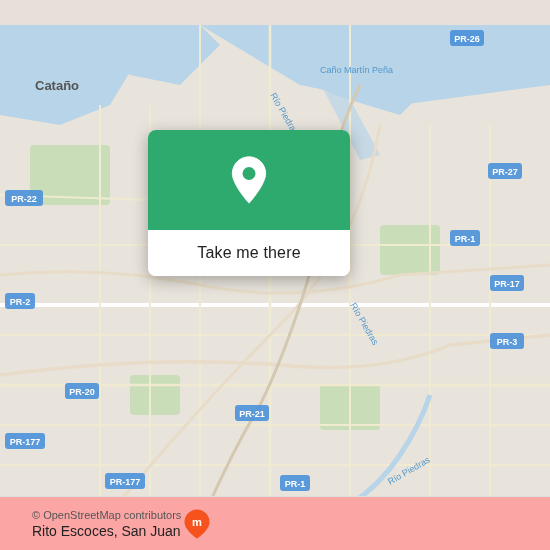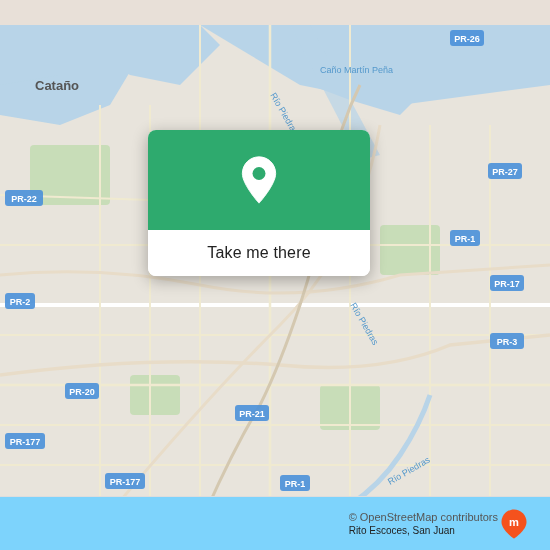--- a/index.html
+++ b/index.html
@@ -24,21 +24,21 @@
       position: absolute;
       top: 0; left: 0;
       width: 100%; height: 100%;
     }
 
     
     #popup-card {
       position: absolute;
       top: 130px;
       left: 148px;
-      width: 222px;
+      width: 202px;
       background: white;
       border-radius: 8px;
       box-shadow: 0 4px 16px rgba(0,0,0,0.3);
       overflow: hidden;
       z-index: 10;
     }
 
     #popup-green-area {
       background: #2eaa6e;
       width: 100%;
@@ -67,26 +67,26 @@
       letter-spacing: 0.01em;
     }
 
     
     #bottom-bar {
       position: absolute;
       bottom: 0;
       left: 0;
       width: 100%;
       height: 54px;
-      background: #7dd3fc;
+      background: #fca5a5;
       border-top: 1px solid #ddd;
       display: flex;
       align-items: center;
-      justify-content: flex-end;
-      padding: 0 20px;
+      justify-content: flex-start;
+      padding: 0 32px;
       z-index: 20;
     }
 
     #attribution-text {
       font-size: 11px;
       color: #555;
     }
 
     #moovit-logo {
       display: flex;
@@ -204,21 +204,21 @@
         <path d="M22 2C12.06 2 4 10.06 4 20C4 32 22 52 22 52C22 52 40 32 40 20C40 10.06 31.94 2 22 2Z" fill="white" stroke="white" stroke-width="1"></path>
         <circle cx="22" cy="20" r="7" fill="#2eaa6e"></circle>
       </svg>
     </div>
     <button id="popup-button">Take me there</button>
   </div>
 
   <div id="bottom-bar">
     <div>
       <div id="attribution-text">© OpenStreetMap contributors</div>
-      <div style="font-size:10px; font-weight:500; color:#222; margin-top:2px;">Rito Escoces, San Juan</div>
+      <div style="font-size:14px; font-weight:500; color:#222; margin-top:2px;">Rito Escoces, San Juan</div>
     </div>
 
     <div id="moovit-logo">
 
       <svg id="moovit-icon" viewBox="0 0 40 46" xmlns="http://www.w3.org/2000/svg">
         <path d="M20 2C10.06 2 2 10.06 2 20C2 32 20 44 20 44C20 44 38 32 38 20C38 10.06 29.94 2 20 2Z" fill="#f5521d"></path>
         <text x="20" y="26" text-anchor="middle" font-size="16" font-weight="bold" fill="white" font-family="Arial">m</text>
       </svg>
     </div>
   </div>

